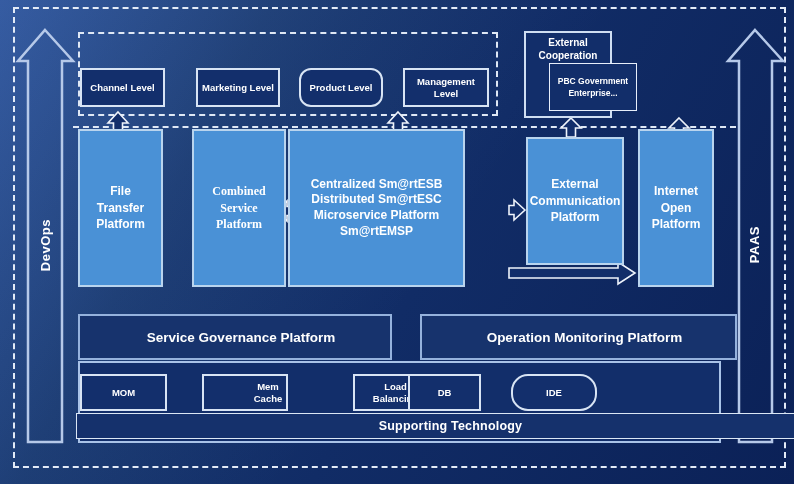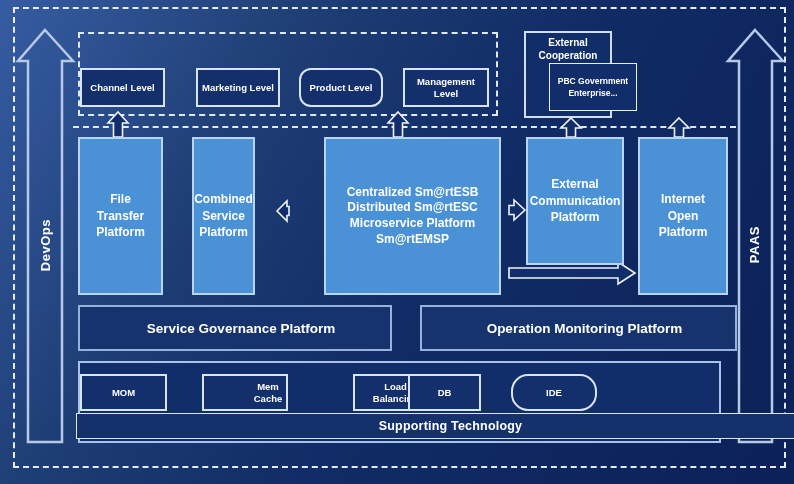--- a/index.html
+++ b/index.html
@@ -55,23 +55,23 @@
     white-space: pre-line; text-align: center;
     position: absolute;
   }
   .bluebox {
     background: #4a91d6;
     border: 2px solid #b9d4ee;
     display: flex; align-items: center; justify-content: center;
     text-align: center; font-size: 12px; line-height: 1.4;
     white-space: pre-line;
   }
-  .platform { top: 137px; height: 158px; }
+  .platform { top: 129px; height: 158px; }
   .govbox {
-    top: 305px; height: 46px;
+    top: 314px; height: 46px;
     background: #17336d;
     border: 2px solid #95b2dd;
     display: flex; align-items: center; justify-content: center;
     font-size: 13.5px;
     padding-left: 12px;
   }
   .support-container {
     left: 78px; top: 361px; width: 643px; height: 82px;
     background: #122e6a;
     border: 2px solid #a9c3e8;
@@ -141,30 +141,30 @@
     <div class="gtitle">External
 Cooperation</div>
     <div class="ginner" style="left:7px; top:30px; width:88px; height:48px;margin-left:16px;">PBC Government
 Enterprise...</div>
   </div>
 
 
   <div class="abs bluebox platform" style="left:78px; width:85px;">File
 Transfer
 Platform</div>
-  <div class="abs bluebox platform" style="left:192px; width:63px;">Combined
+  <div class="abs bluebox platform" style="left:192px; width:94px;font-family:Liberation Serif, serif;">Combined
 Service
 Platform</div>
-  <div class="abs bluebox platform" style="left:288px; width:177px; line-height:1.3;margin-left:36px;">Centralized Sm@rtESB
+  <div class="abs bluebox platform" style="left:288px; width:177px; line-height:1.3;">Centralized Sm@rtESB
 Distributed Sm@rtESC
 Microservice Platform Sm@rtEMSP</div>
   <div class="abs bluebox" style="left:526px; top:137px; width:98px; height:128px;">External
 Communication
 Platform</div>
-  <div class="abs bluebox platform" style="left:638px; width:90px;">Internet
+  <div class="abs bluebox platform" style="left:638px; width:76px;">Internet
 Open
 Platform</div>
 
   <div class="abs govbox" style="left:78px; width:314px;">Service Governance Platform</div>
   <div class="abs govbox" style="left:404px; width:317px;margin-left:16px;">Operation Monitoring Platform</div>
 
   <div class="abs support-container"></div>
   <div class="abs darkbox techbox" style="left:80px; width:87px;">MOM</div>
   <div class="abs darkbox techbox" style="left:202px; width:86px;padding-left:46px;">Mem
 Cache</div>

